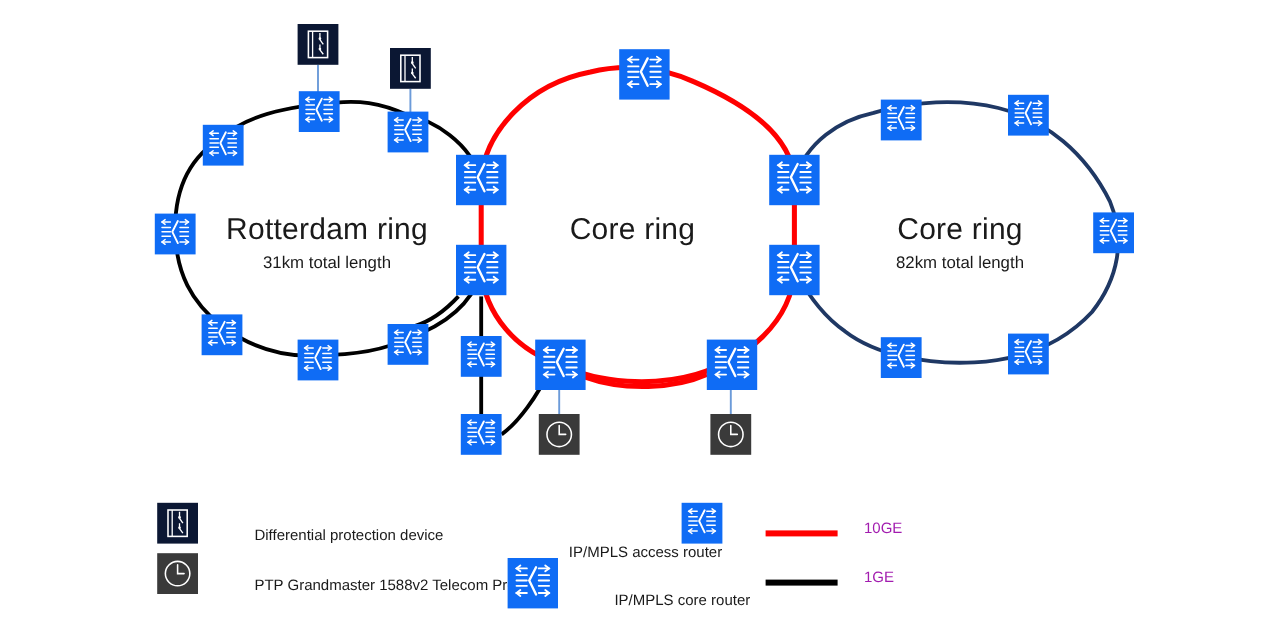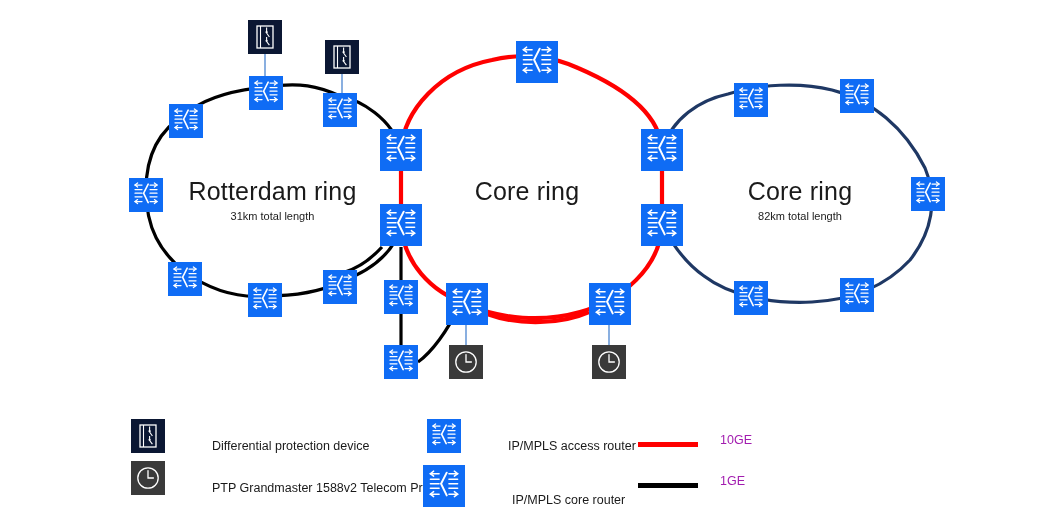--- a/index.html
+++ b/index.html
@@ -10,21 +10,21 @@
 
   .node{position:absolute;display:flex;align-items:center;justify-content:center;}
   .node.router{background:#0F6CF5;}
   .node.access{width:34px;height:34px;}
   .node.core{width:42px;height:42px;}
   .node.dpd{width:34px;height:34px;background:#0B1733;}
   .node.ptp{width:34px;height:34px;background:#3A3A3A;}
 
   .ring-label{position:absolute;text-align:center;}
   .ring-title{font-size:25px;font-weight:400;color:#1a1a1a;letter-spacing:.2px;white-space:nowrap;}
-  .ring-sub{font-size:11px;color:#1a1a1a;margin-top:4px;white-space:nowrap;}
+  .ring-sub{font-size:14px;color:#1a1a1a;margin-top:4px;white-space:nowrap;}
 
   .legend{position:absolute;}
   .legend-row{position:absolute;display:flex;align-items:flex-end;}
   .legend-text{font-size:12.5px;color:#1a1a1a;white-space:nowrap;}
   .legend-icon{margin-right:0;}
   .swatch{width:60px;height:4px;display:inline-block;}
   .swatch.ge10{background:#FF0000;height:5px;}
   .swatch.ge1{background:#000000;height:5px;}
   .legend-line-text{font-size:12.5px;color:#a21caf;margin-left:22px;white-space:nowrap;}
 </style>
@@ -737,21 +737,21 @@
     </div>
     <div class="legend-row" style="left:131px;top:461px;">
       <span class="node ptp legend-icon" style="position:relative;left:0;top:0;">
           <svg width="34" height="34" viewBox="0 0 34 34" aria-hidden="true">
     <circle cx="17" cy="17" r="10.2" fill="none" stroke="#ffffff" stroke-width="1.3"></circle>
     <path d="M17 9.6 V17 H22.4" fill="none" stroke="#ffffff" stroke-width="1.3" stroke-linecap="round"></path>
   </svg>
         </span>
       <span class="legend-text" style="margin-left:47px;">PTP Grandmaster 1588v2 Telecom Profile</span>
     </div>
-    <div class="legend-row" style="left:427px;top:419px;">
+    <div class="legend-row" style="left:427px;top:419px;flex-direction:column;">
       <span class="node router access legend-icon" style="position:relative;left:0;top:0;">
           <svg width="34" height="34" viewBox="0 0 34 34" aria-hidden="true">
     <g stroke="#ffffff" stroke-width="1.25" fill="none" stroke-linecap="round">
 
       <path d="M13 7 H6"></path>
               <path d="M8.6 5 L6 7 L8.6 9"></path>
 
       <path d="M21 7 H28"></path>
               <path d="M25.4 5 L28 7 L25.4 9"></path>
 

